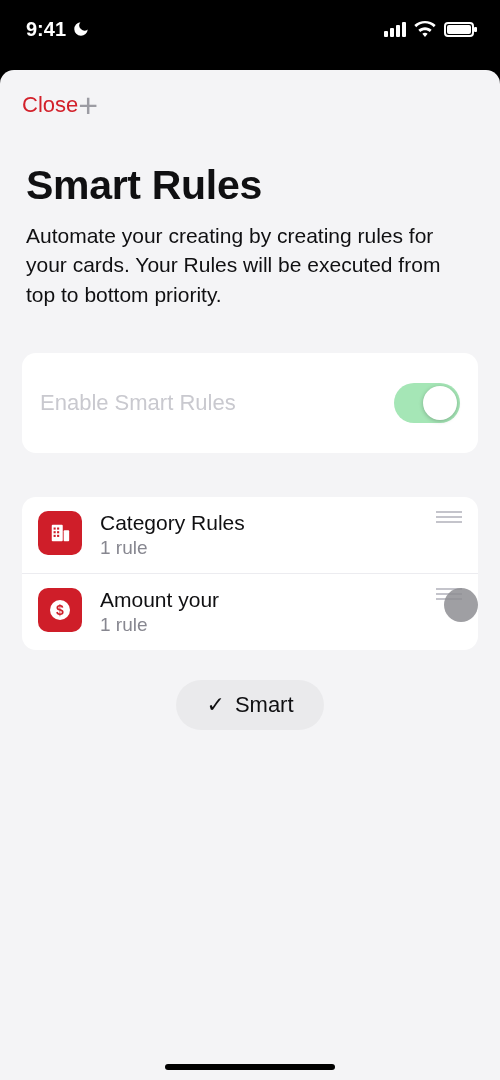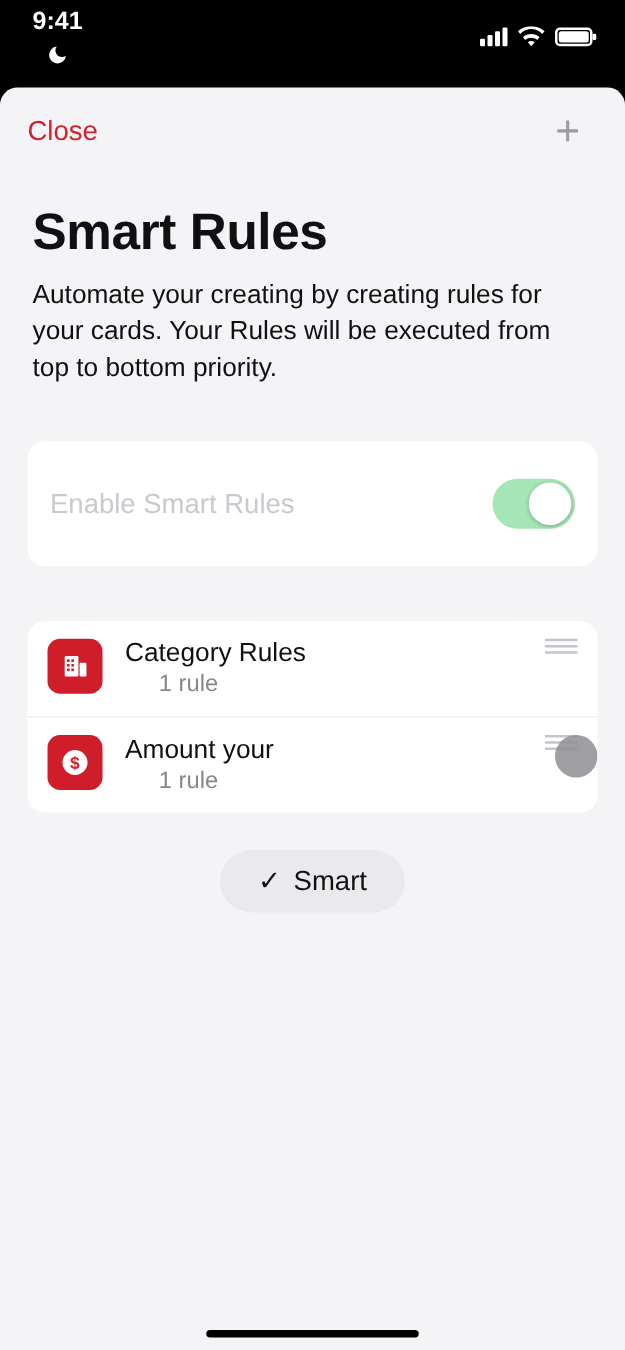--- a/index.html
+++ b/index.html
@@ -5,31 +5,31 @@
   * { box-sizing: border-box; margin: 0; padding: 0; }
   html, body { width: 500px; height: 1080px; font-family: -apple-system, "SF Pro Text", "Helvetica Neue", Arial, sans-serif; background:#000; }
   .device {
     width:500px; height:1080px; background:#000; position:relative; overflow:hidden;
   }
   
   .status-bar {
     height:58px; display:flex; align-items:center; justify-content:space-between;
     padding:0 26px; color:#fff; font-weight:600; font-size:20px;
   }
-  .status-left { display:flex; align-items:center; gap:6px;flex-direction:column; }
+  .status-left { display:flex; align-items:center; gap:6px; }
   .status-right { display:flex; align-items:center; gap:8px; }
   .moon-svg { width:18px; height:18px; }
   
   .sheet {
     position:absolute; left:0; top:70px; width:500px; height:1010px;
     background:#f4f4f6; border-top-left-radius:14px; border-top-right-radius:14px;
   }
   .sheet-header {
-    display:flex; align-items:center; justify-content:space-between;
-    padding:18px 36px 0 22px;
+    display:flex; align-items:center; 
+    padding:18px 10px 0 22px;
   }
   .close-btn { color:#d3212b; font-size:22px; font-weight:400; background:none; border:none; }
   .plus-btn  { background:none; border:none; color:#9c9ca3; font-size:34px; line-height:1; font-weight:300; }
   .title-block { padding:40px 26px 0 26px; }
   .page-title { font-size:41px; font-weight:700; color:#101012; letter-spacing:-0.3px; }
   .page-desc  { margin-top:12px; font-size:21px; line-height:1.4; color:#101012; }
   
   .card {
     margin:44px 22px 0 22px; background:#fff; border-radius:14px;
     display:flex; align-items:center; justify-content:space-between;
@@ -52,21 +52,21 @@
     display:flex; align-items:flex-start; padding:14px 16px; gap:18px;
   }
   .rule-row + .rule-row { border-top:1px solid #ececf0; }
   .rule-icon {
     width:44px; height:44px; border-radius:10px; background:#cf1e29;
     display:flex; align-items:center; justify-content:center; color:#fff;
     font-weight:700; font-size:22px;
   }
   .rule-text { flex:1; }
   .rule-title { font-size:21px; font-weight:400; color:#101012; }
-  .rule-sub   { font-size:19px; color:#878790; margin-top:2px;margin-left:27px; }
+  .rule-sub   { font-size:19px; color:#878790; margin-top:2px; }
   .drag-handle { color:#c4c4cb; display:flex; flex-direction:column; gap:3px; }
   .drag-handle span { width:26px; height:2px; background:#c4c4cb; display:block; }
   
   .done-wrap { display:flex; justify-content:center; margin-top:30px; }
   .done-pill {
     background:#eaeaec; border:none; border-radius:26px;
     padding:12px 30px; display:flex; align-items:center; gap:10px;
     font-size:22px; color:#101012;
   }
   .done-pill .check { font-size:22px; }

